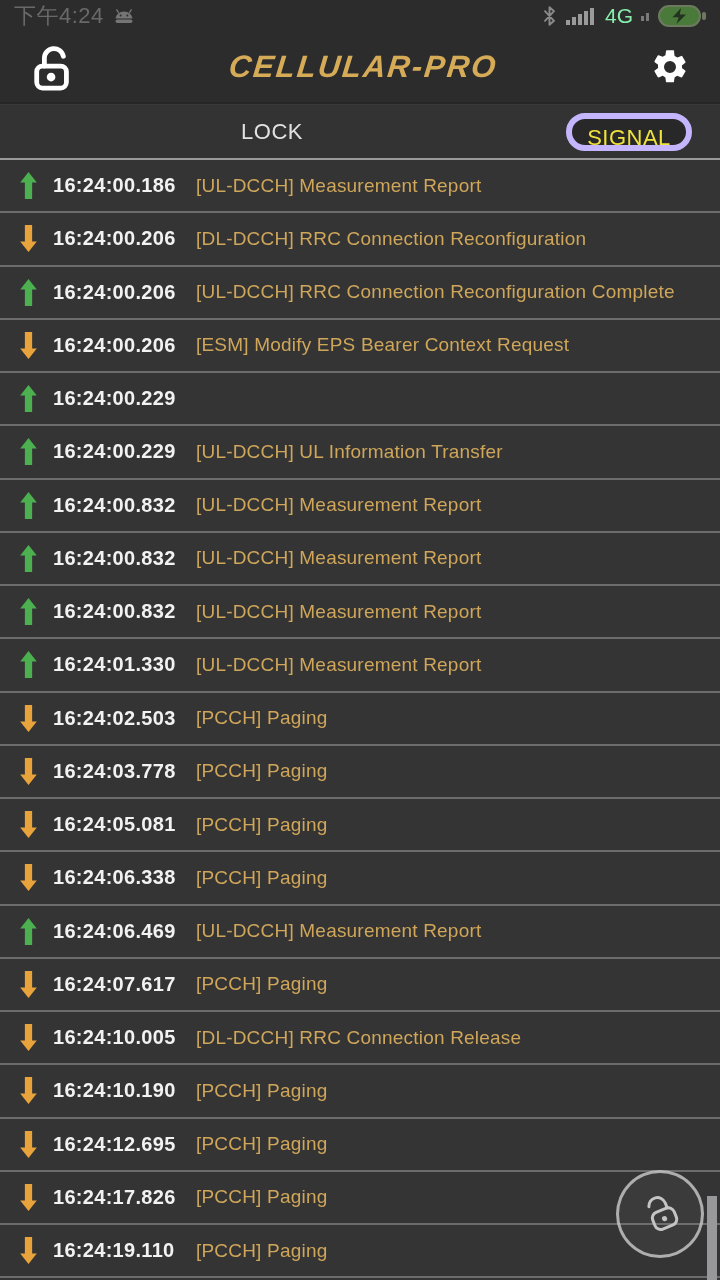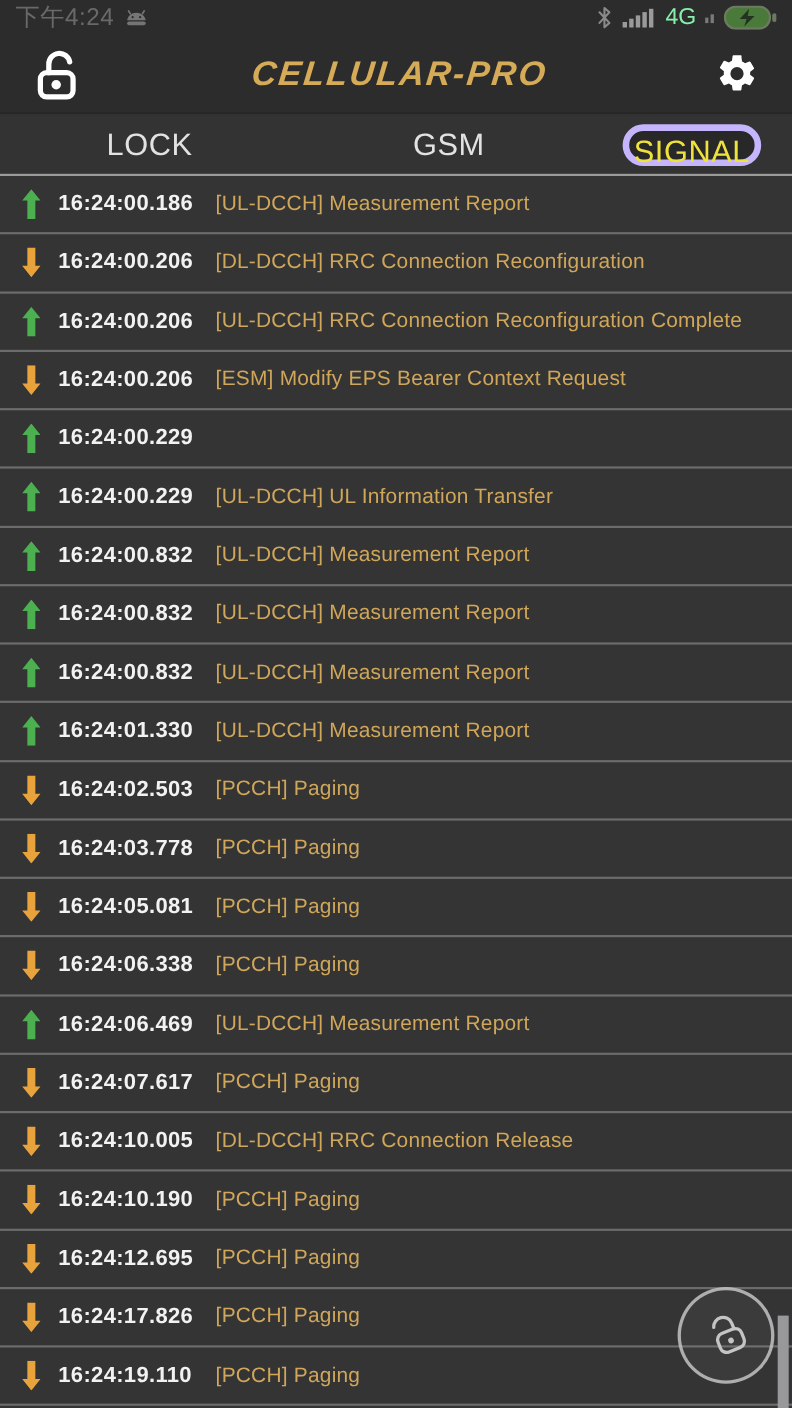--- a/index.html
+++ b/index.html
@@ -15,21 +15,21 @@
   
   .appbar{position:absolute;top:32px;left:0;width:720px;height:70px;background:#2c2c2c;
           display:flex;align-items:center;justify-content:space-between;padding:0 30px;box-sizing:border-box;}
   .brand{color:var(--brand,#d6ab58);font-size:31px;font-weight:bold;font-style:italic;
          letter-spacing:2px;transform:skewX(-6deg);white-space:nowrap;}
   .seam{position:absolute;top:102px;left:0;width:720px;height:3px;background:#262626;border-bottom:1px solid #3a3a3a;box-sizing:border-box;}
   
   .tabbar{position:absolute;top:105px;left:0;width:720px;height:55px;background:#333333;
           border-bottom:2px solid #9b9b9b;box-sizing:border-box;
           display:flex;align-items:center;}
-  .tab{flex:1;text-align:center;color:#e2e2e2;font-size:28px;font-weight:500;letter-spacing:.5px;cursor:pointer;}
+  .tab{flex:1;text-align:center;color:#e2e2e2;font-size:22px;font-weight:500;letter-spacing:.5px;cursor:pointer;}
   .tab.active{flex:none;width:126px;margin:0 28px 0 22px;height:38px;line-height:38px;
           background:#282828;border:6px solid #c4b5fd;border-radius:20px;
           color:var(--signal-tab,#f0e23c);box-sizing:border-box;}
   
   .loglist{position:absolute;top:160px;left:0;width:720px;height:1208px;display:flex;flex-direction:column;}
   .row{height:53.25px;box-sizing:border-box;border-bottom:2px solid #6c6c6c;
        display:flex;align-items:center;padding-left:20px;cursor:pointer;}
   .arrow{width:17px;display:flex;align-items:center;flex:none;}
   .time{color:var(--timestamp,#f2f2f2);font-size:20px;font-weight:bold;margin-left:16px;width:128px;flex:none;letter-spacing:.3px;}
   .msg{color:var(--message,#cfa65a);font-size:19px;font-weight:500;margin-left:15px;white-space:nowrap;letter-spacing:.2px;}
@@ -101,21 +101,20 @@
     <span class="sb-ic">
       <svg width="40" height="40" viewBox="0 0 24 24">
         <path fill="#ffffff" d="M19.14 12.94c.04-.3.06-.61.06-.94s-.02-.64-.07-.94l2.03-1.58a.49.49 0 0 0 .12-.61l-1.92-3.32a.49.49 0 0 0-.59-.22l-2.39.96c-.5-.38-1.03-.7-1.62-.94l-.36-2.54A.484.484 0 0 0 13.92 2h-3.84c-.24 0-.43.17-.47.41l-.36 2.54c-.59.24-1.13.57-1.62.94l-2.39-.96a.488.488 0 0 0-.59.22L2.73 8.47c-.12.21-.08.47.12.61l2.03 1.58c-.05.3-.09.63-.09.94s.02.64.07.94l-2.03 1.58a.49.49 0 0 0-.12.61l1.92 3.32c.12.22.37.29.59.22l2.39-.96c.5.38 1.03.7 1.62.94l.36 2.54c.05.24.24.41.48.41h3.84c.24 0 .44-.17.47-.41l.36-2.54c.59-.24 1.13-.56 1.62-.94l2.39.96c.22.08.47 0 .59-.22l1.92-3.32a.49.49 0 0 0-.12-.61l-2.01-1.58zM12 15.6A3.6 3.6 0 1 1 12 8.4a3.6 3.6 0 0 1 0 7.2z"></path>
       </svg>
     </span>
   </div>
   <div class="seam"></div>
 
   <div class="tabbar">
     <span class="tab">LOCK</span>
-    <span class="tab">GSM</span>
     <span class="tab active">SIGNAL</span>
   </div>
 
   <div class="loglist">
     <div class="row">
       <span class="arrow">
         <svg width="17" height="27" viewBox="0 0 16 26">
             <path d="M8 0 L16 10 H11.5 V26 H4.5 V10 H0 Z" fill="#4caf50"></path>
           </svg>
       </span>

